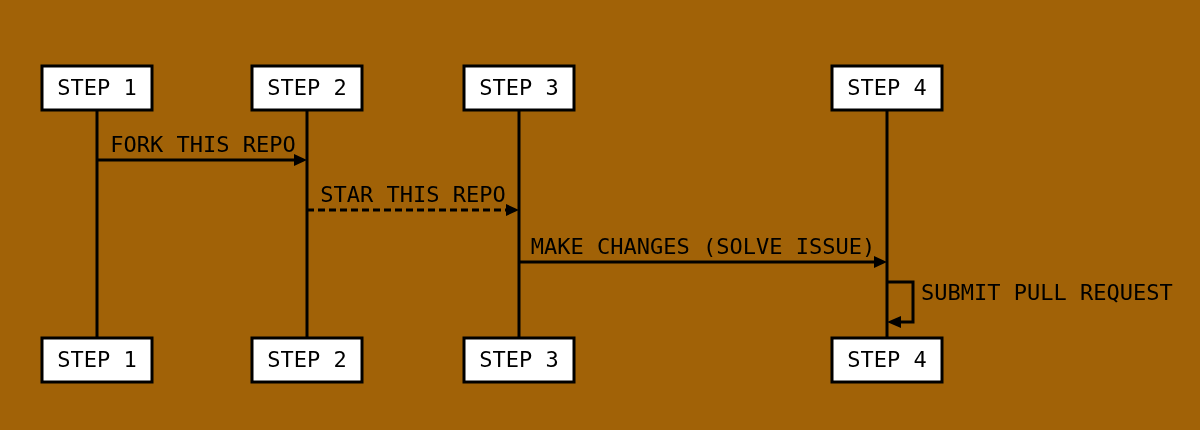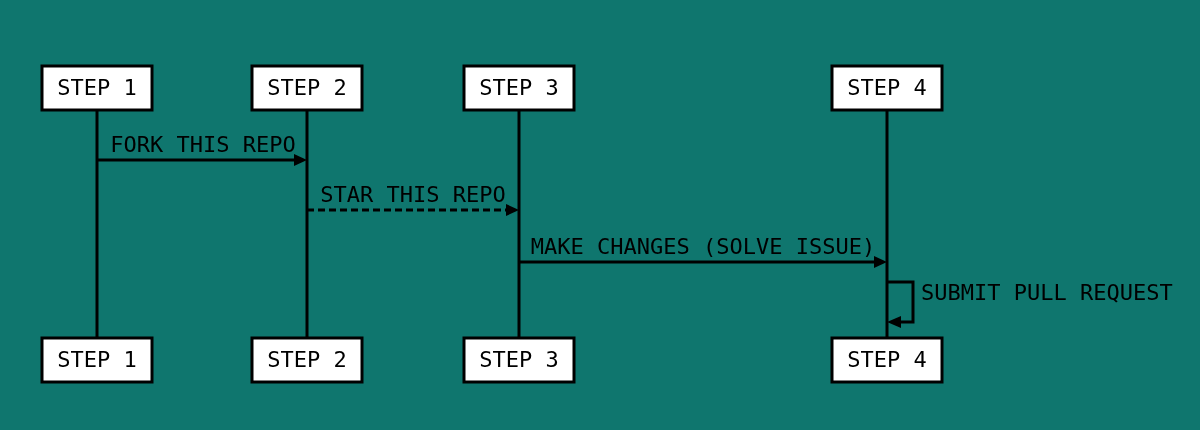--- a/index.html
+++ b/index.html
@@ -7,21 +7,21 @@
     padding: 0;
     background: #ffffff;
   }
   body {
     font-family: "DejaVu Sans Mono", monospace;
   }
   #diagram-root {
     position: relative;
     width: 1200px;
     height: 430px;
-    background: #0f766e;
+    background: #a16207;
     overflow: hidden;
   }
   #diagram-svg {
     position: absolute;
     top: 0;
     left: 0;
     width: 1200px;
     height: 430px;
   }
   .box-rect {

